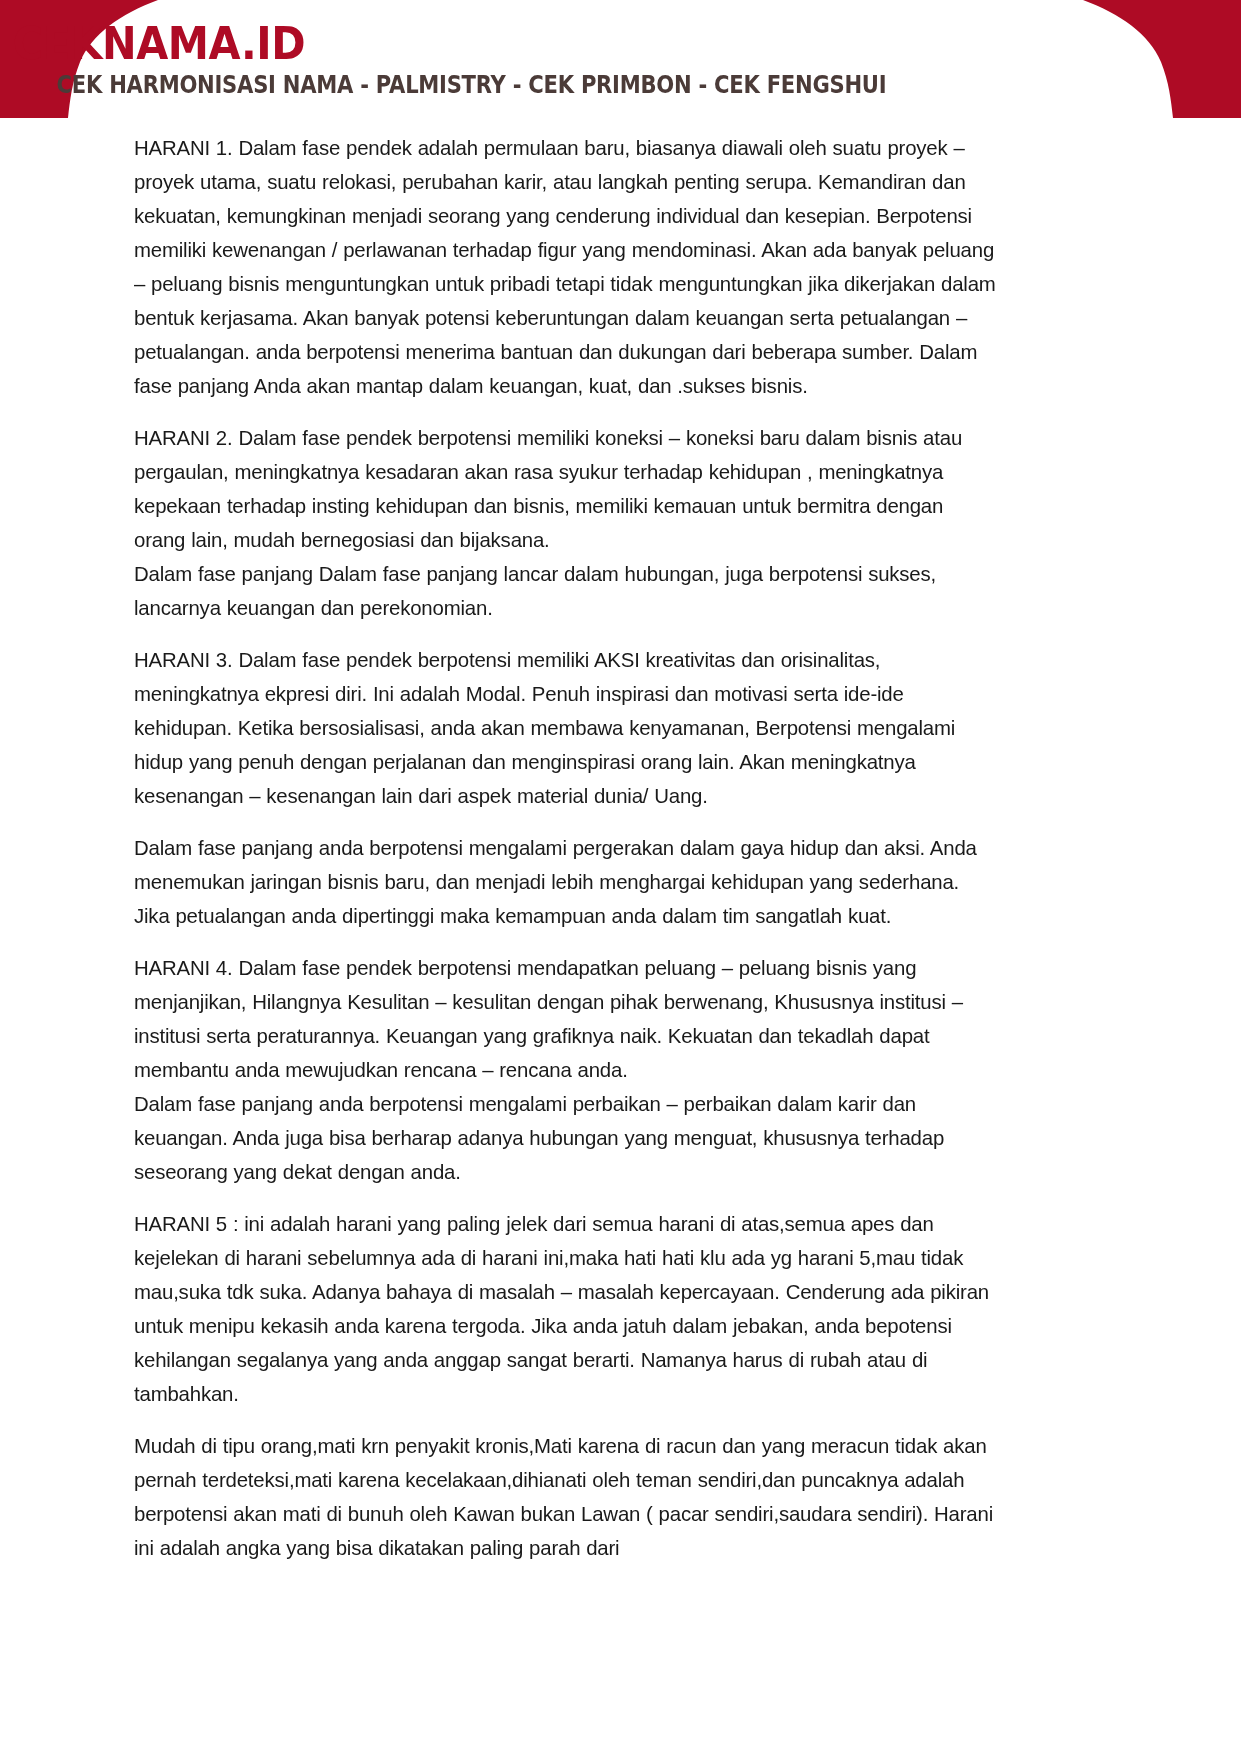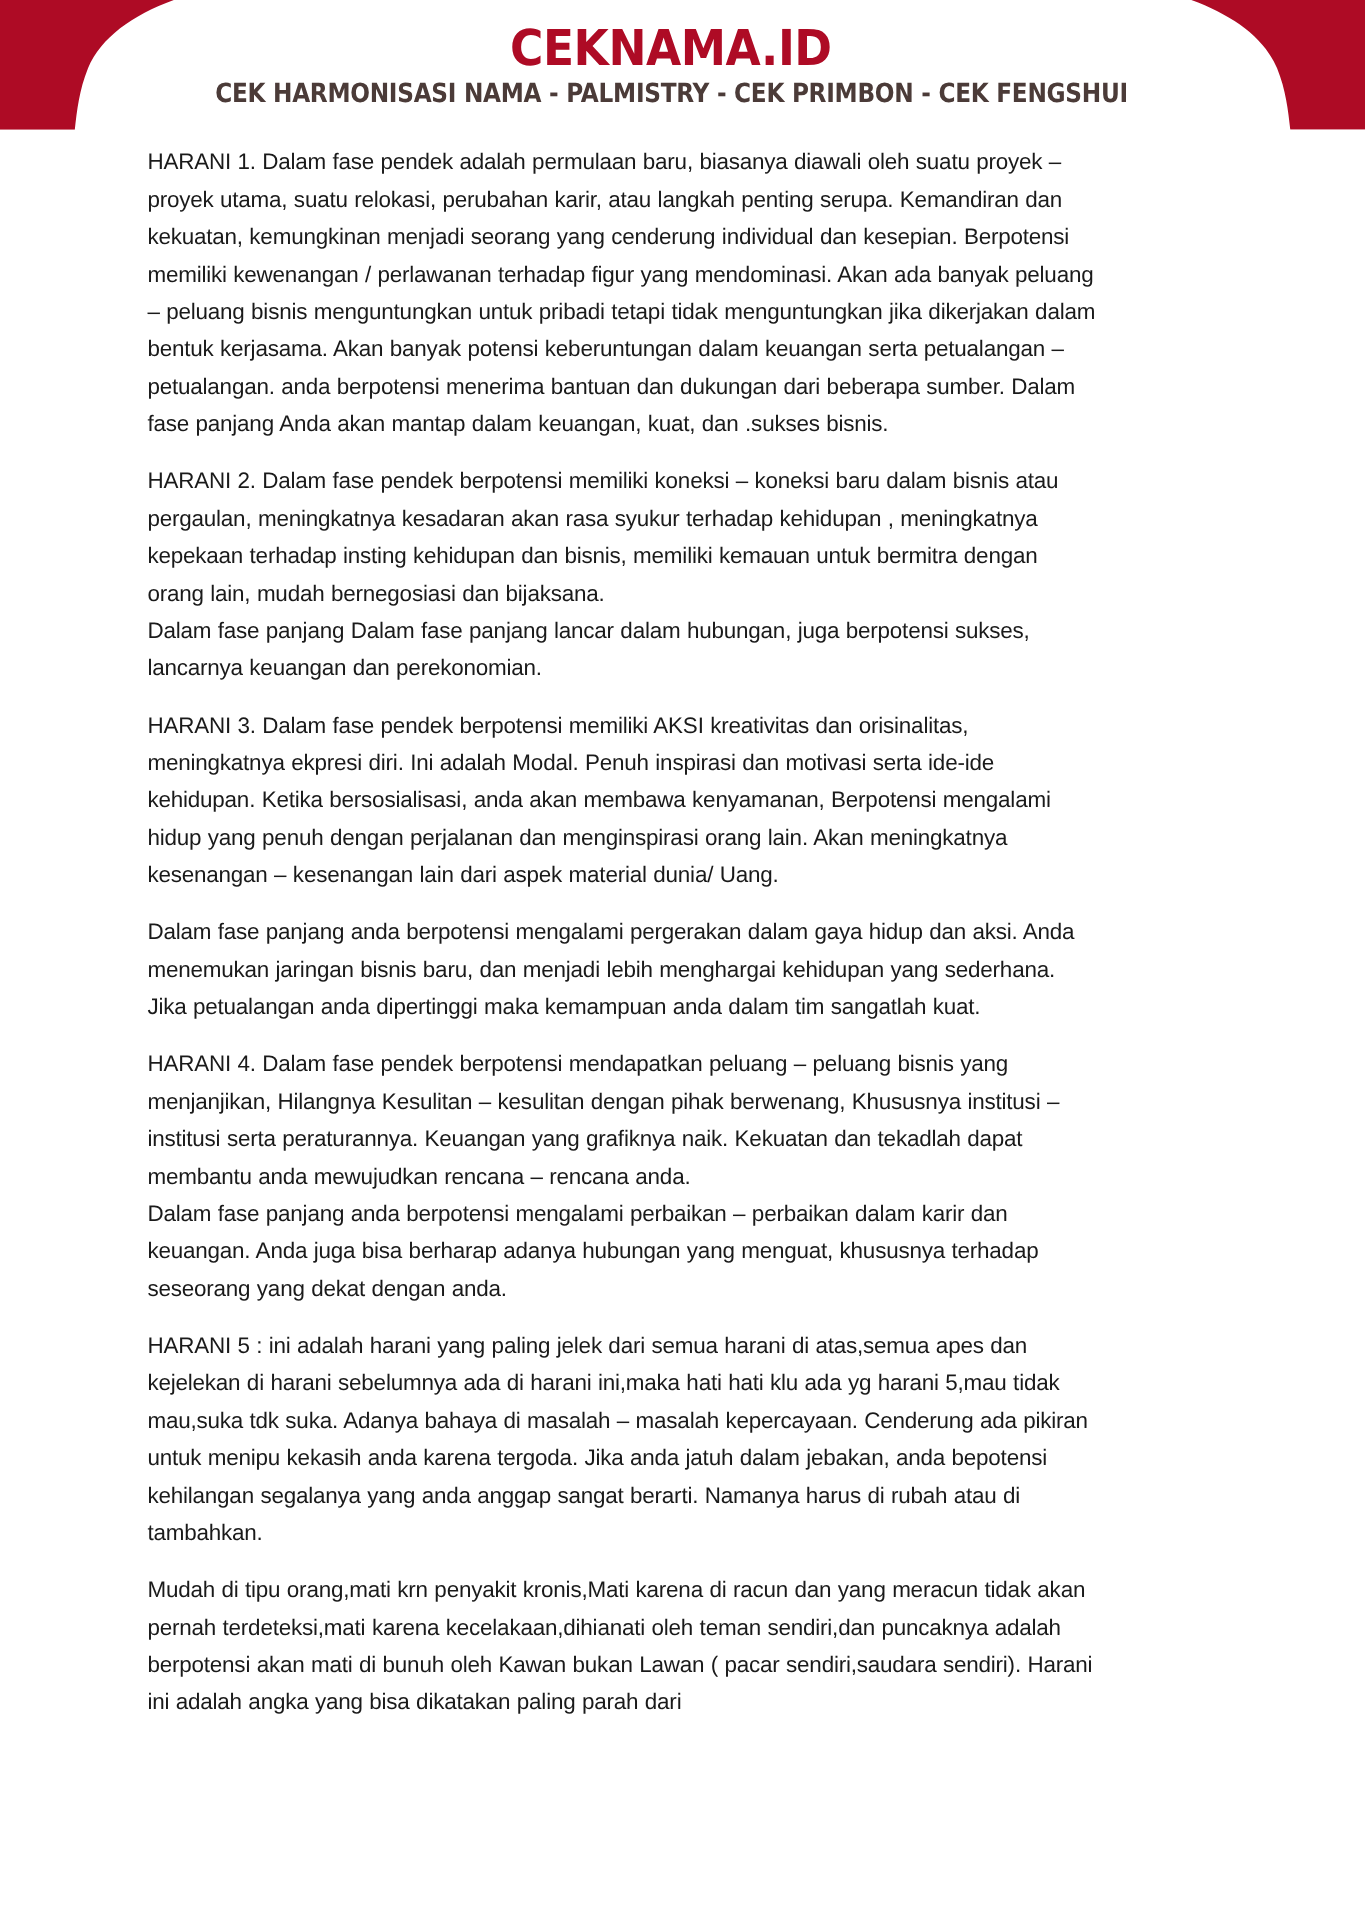--- a/index.html
+++ b/index.html
@@ -36,21 +36,21 @@
   .header-swoosh.right { right: 0; }
 
   .header-text-wrap {
     position: absolute;
     top: 0;
     left: 0;
     width: 1220px;
     height: 118px;
     display: flex;
     flex-direction: column;
-    align-items: center;
+    align-items: flex-start;
     justify-content: center;
     gap: 2px;
   }
 
   .brand-title {
     font-family: "DejaVu Sans", sans-serif;
     font-size: 45px;
     font-weight: bold;
     letter-spacing: -0.5px;
     color: #AE0B25;

